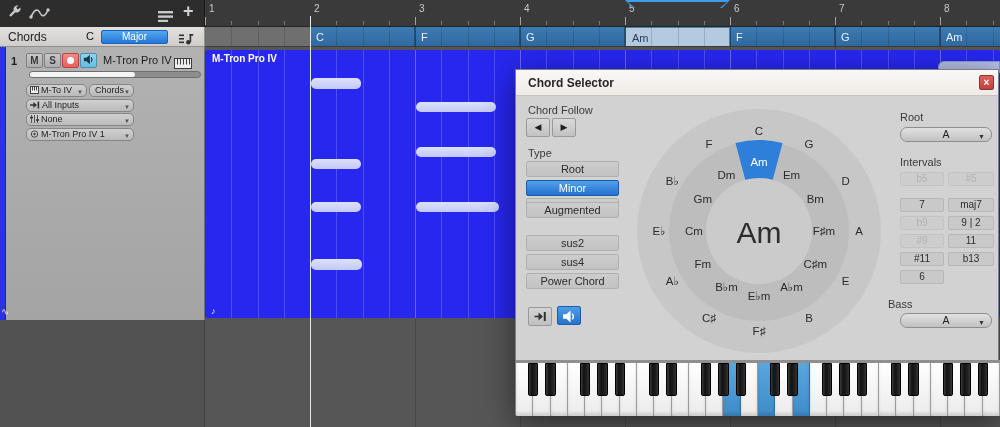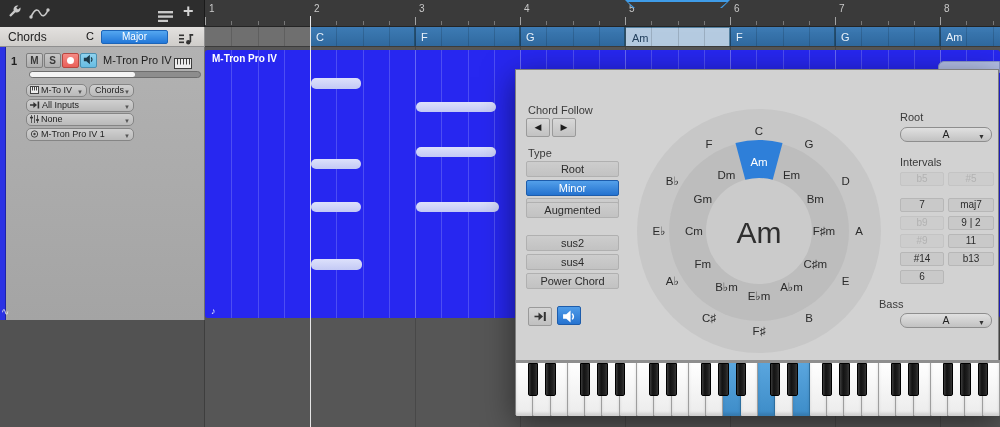--- a/index.html
+++ b/index.html
@@ -332,20 +332,24 @@
       <div class="note" style="left: 106px; top: 152px; width: 50px; height: 10px;"></div>
       <div class="note" style="left: 211px; top: 152px; width: 83px; height: 10px;"></div>
       <div class="note" style="left: 106px; top: 209px; width: 51px; height: 11px;"></div>
     </div>
 
   <div id="playhead"></div>
 
   <div id="sliver"></div>
 
   <div id="dialog">
+    <div id="dtitlebar">
+      <span id="dtitle">Chord Selector</span>
+      <div id="dclose">×</div>
+    </div>
 
     <span class="dlabel" style="left:12px;top:34px;">Chord Follow</span>
     <div class="arrbtn" style="left:10px;">◀</div>
     <div class="arrbtn" style="left:36px;">▶</div>
 
     <span class="dlabel" style="left:12px;top:77px;">Type</span>
     <div id="typelist">
         <div class="typebtn" style="top: 0px;">Root</div>
         <div class="typebtn active" style="top: 18.6px;">Minor</div>
         <div class="typebtn" style="top: 37.2px;">Diminished</div>
@@ -416,30 +420,30 @@
         </div>
         <div class="ivrow">
           <div class="ivbtn disabled">b9</div>
           <div class="ivbtn c2">9 | 2</div>
         </div>
         <div class="ivrow">
           <div class="ivbtn disabled">#9</div>
           <div class="ivbtn c2">11</div>
         </div>
         <div class="ivrow">
-          <div class="ivbtn">#14</div>
+          <div class="ivbtn">#11</div>
           <div class="ivbtn c2">b13</div>
         </div>
         <div class="ivrow">
           <div class="ivbtn">6</div>
           <div class="ivspacer"></div>
         </div>
       </div>
 
-    <span class="dlabel" style="left:363px;top:228px;">Bass</span>
+    <span class="dlabel" style="left:372px;top:228px;">Bass</span>
     <div class="ddown" style="left:384px;top:243px;"><span>A</span><span class="dd">▼</span></div>
 
     <div id="piano">
         <div class="wkey" style="left: 0px; width: 17.2857px;"></div>
         <div class="wkey" style="left: 17.2857px; width: 17.2857px;"></div>
         <div class="wkey" style="left: 34.5714px; width: 17.2857px;"></div>
         <div class="wkey" style="left: 51.8571px; width: 17.2857px;"></div>
         <div class="wkey" style="left: 69.1429px; width: 17.2857px;"></div>
         <div class="wkey" style="left: 86.4286px; width: 17.2857px;"></div>
         <div class="wkey" style="left: 103.714px; width: 17.2857px;"></div>

